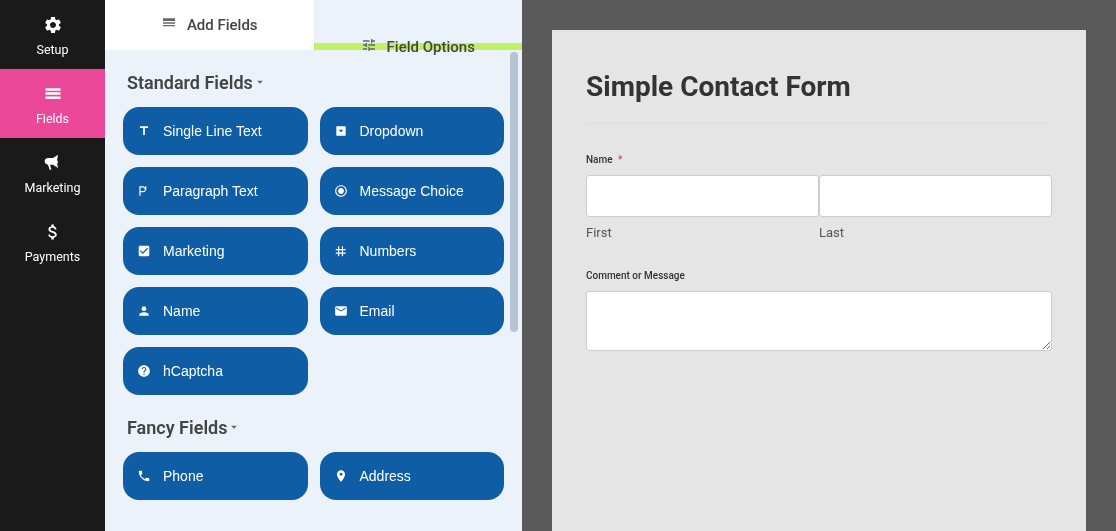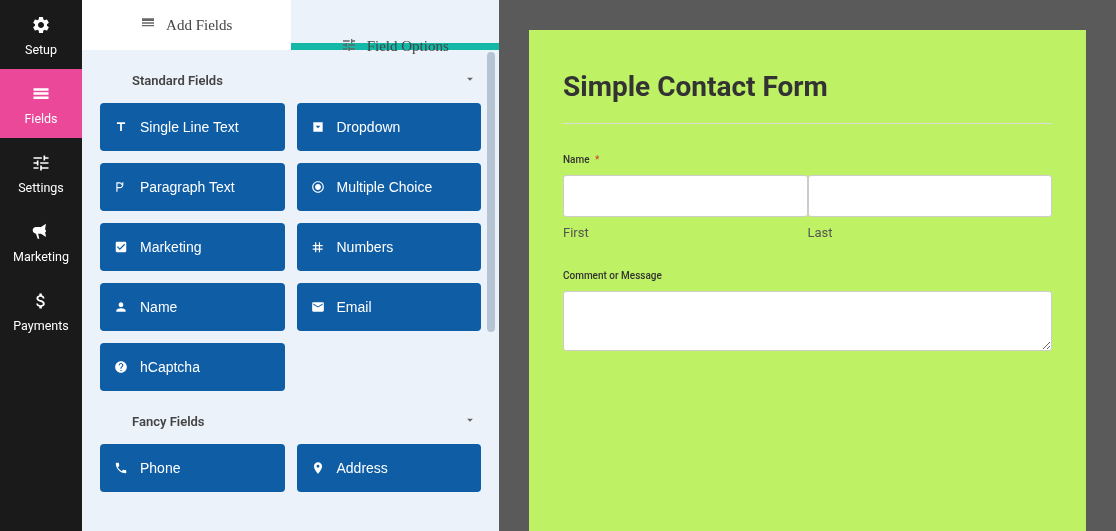--- a/index.html
+++ b/index.html
@@ -1,48 +1,48 @@
 <!DOCTYPE html>
 <html><head>
   <meta charset="utf-8">
   <style>
     * { margin: 0; padding: 0; box-sizing: border-box; }
     body { font-family: -apple-system, BlinkMacSystemFont, "Segoe UI", Roboto, sans-serif; background: #5a5a5a; overflow: hidden; width: 1116px; height: 531px; }
     .app { display: flex; height: 531px; }
     
     
-    .nav-sidebar { width: 82px; background: #1a1a1a; display: flex; flex-direction: column; }
+    .nav-sidebar { width: 105px; background: #1a1a1a; display: flex; flex-direction: column; }
     .nav-item { display: flex; flex-direction: column; align-items: center; justify-content: center; padding: 14px 0 12px; color: #fff; font-size: 12.5px; cursor: pointer; gap: 6px; }
     .nav-item.active { background: #ec4899; }
     .nav-item .nav-icon { width: 22px; height: 22px; display: flex; align-items: center; justify-content: center; }
     .nav-item svg { fill: #fff; width: 20px; height: 20px; }
     
     
     .fields-panel { width: 417px; background: #ebf2f9; display: flex; flex-direction: column; position: relative; }
-    .fields-tabs { display: flex; height: 50px; font-family: Liberation Serif, serif; }
+    .fields-tabs { display: flex; height: 50px; }
     .tab { flex: 1; display: flex; align-items: center; justify-content: center; gap: 10px; font-size: 15px; color: #444; cursor: pointer; font-weight: 500; }
     .tab.active { background: #fff; }
-    .tab:not(.active) { background: #14b8a6; margin-top: 43px; }
+    .tab:not(.active) { background: #bef264; margin-top: 43px; }
     .tab svg { width: 16px; height: 16px; fill: #666; }
     
     .fields-content { flex: 1; overflow-y: auto; padding: 0 18px 20px; }
-    .section-header { display: flex; align-items: center; justify-content: space-between; color: #444; font-size: 13px; font-weight: 600; padding: 22px 4px 14px; cursor: pointer; margin-left: 28px; }
+    .section-header { display: flex; align-items: center; color: #444; font-size: 18px; font-weight: 600; padding: 22px 4px 14px; cursor: pointer; }
     .section-header svg { width: 14px; height: 14px; fill: #666; }
     
     .field-grid { display: grid; grid-template-columns: 1fr 1fr; gap: 12px; }
-    .field-btn { background: #0e5da5; color: #fff; border: none; border-radius: 4px; padding: 0 14px; height: 48px; display: flex; align-items: center; gap: 12px; font-size: 14px; cursor: pointer; font-weight: 500; text-align: left; }
+    .field-btn { background: #0e5da5; color: #fff; border: none; border-radius: 16px; padding: 0 14px; height: 48px; display: flex; align-items: center; gap: 12px; font-size: 14px; cursor: pointer; font-weight: 500; text-align: left; }
     .field-btn .field-icon { width: 14px; height: 14px; display: flex; align-items: center; }
     .field-btn svg { width: 14px; height: 14px; fill: #fff; }
     
     .scroll-track { position: absolute; right: 4px; top: 52px; width: 8px; bottom: 4px; }
     .scroll-thumb { width: 100%; background: #b5c4d3; border-radius: 4px; height: 280px; }
     
     
     .canvas { flex: 1; padding: 30px 30px 0 30px; display: flex; flex-direction: column; }
-    .form-wrap { background: #bef264; flex: 1; padding: 40px 34px; overflow-y: auto; }
+    .form-wrap { background: #e5e5e5; flex: 1; padding: 40px 34px; overflow-y: auto; }
     .form-title { font-size: 28px; color: #333; font-weight: 700; margin-bottom: 20px; }
     .form-divider { border: none; border-top: 1px solid #ddd; margin-bottom: 30px; }
     .form-field { margin-bottom: 30px; }
     .field-label { display: block; color: #333; font-size: 10px; font-weight: 500; margin-bottom: 10px; }
     .req { color: #d63638; margin-left: 3px; font-weight: 400; }
     .name-row { display: flex; }
     .name-col { flex: 1; display: flex; flex-direction: column; }
     .text-input { width: 100%; height: 42px; border: 1px solid #ccc; border-radius: 3px; padding: 0 10px; font-size: 14px; }
     .sub-label { font-size: 13px; color: #555; margin-top: 8px; }
     .textarea-input { width: 100%; height: 60px; border: 1px solid #ccc; border-radius: 3px; padding: 10px; font-size: 14px; resize: vertical; }
@@ -65,28 +65,20 @@
       <span class="nav-icon">
           <svg viewBox="0 0 24 24">
             <path d="M3 5h18v3H3V5zm0 5h18v3H3v-3zm0 5h18v3H3v-3z"></path>
           </svg>
         </span>
       <span>Fields</span>
     </div>
     <div class="nav-item">
       <span class="nav-icon">
           <svg viewBox="0 0 24 24">
-            <path d="M3 17v2h6v-2H3zM3 5v2h10V5H3zm10 16v-2h8v-2h-8v-2h-2v6h2zM7 9v2H3v2h4v2h2V9H7zm14 4v-2H11v2h10zm-6-4h2V7h4V5h-4V3h-2v6z"></path>
-          </svg>
-        </span>
-      <span>Settings</span>
-    </div>
-    <div class="nav-item">
-      <span class="nav-icon">
-          <svg viewBox="0 0 24 24">
             <path d="M18 11c0-.96-.46-1.8-1.17-2.33L18 2l-6 4H6c-2.21 0-4 1.79-4 4s1.79 4 4 4l2 6h2l-1.5-6H12l6 4-1.17-6.67C17.54 12.8 18 11.96 18 11z"></path>
           </svg>
         </span>
       <span>Marketing</span>
     </div>
     <div class="nav-item">
       <span class="nav-icon">
           <svg viewBox="0 0 24 24">
             <path d="M11.8 10.9c-2.27-.59-3-1.2-3-2.15 0-1.09 1.01-1.85 2.7-1.85 1.78 0 2.44.85 2.5 2.1h2.21c-.07-1.72-1.12-3.3-3.21-3.81V3h-3v2.16c-1.94.42-3.5 1.68-3.5 3.61 0 2.31 1.91 3.46 4.7 4.13 2.5.6 3 1.48 3 2.41 0 .69-.49 1.79-2.7 1.79-2.06 0-2.87-.92-2.98-2.1h-2.2c.12 2.19 1.76 3.42 3.68 3.83V21h3v-2.15c1.95-.37 3.5-1.5 3.5-3.55 0-2.84-2.43-3.81-4.7-4.4z"></path>
           </svg>
@@ -142,21 +134,21 @@
               </svg>
             </span>
           <span>Paragraph Text</span>
         </button>
         <button class="field-btn">
           <span class="field-icon">
               <svg viewBox="0 0 24 24">
                 <path d="M12 2C6.48 2 2 6.48 2 12s4.48 10 10 10 10-4.48 10-10S17.52 2 12 2zm0 18c-4.42 0-8-3.58-8-8s3.58-8 8-8 8 3.58 8 8-3.58 8-8 8zm0-13c2.76 0 5 2.24 5 5s-2.24 5-5 5-5-2.24-5-5 2.24-5 5-5z"></path>
               </svg>
             </span>
-          <span>Multiple Choice</span>
+          <span>Message Choice</span>
         </button>
         <button class="field-btn">
           <span class="field-icon">
               <svg viewBox="0 0 24 24">
                 <path d="M19 3H5c-1.11 0-2 .9-2 2v14c0 1.1.89 2 2 2h14c1.11 0 2-.9 2-2V5c0-1.1-.89-2-2-2zm-9 14l-5-5 1.41-1.41L10 14.17l7.59-7.59L19 8l-9 9z"></path>
               </svg>
             </span>
           <span>Marketing</span>
         </button>
         <button class="field-btn">

